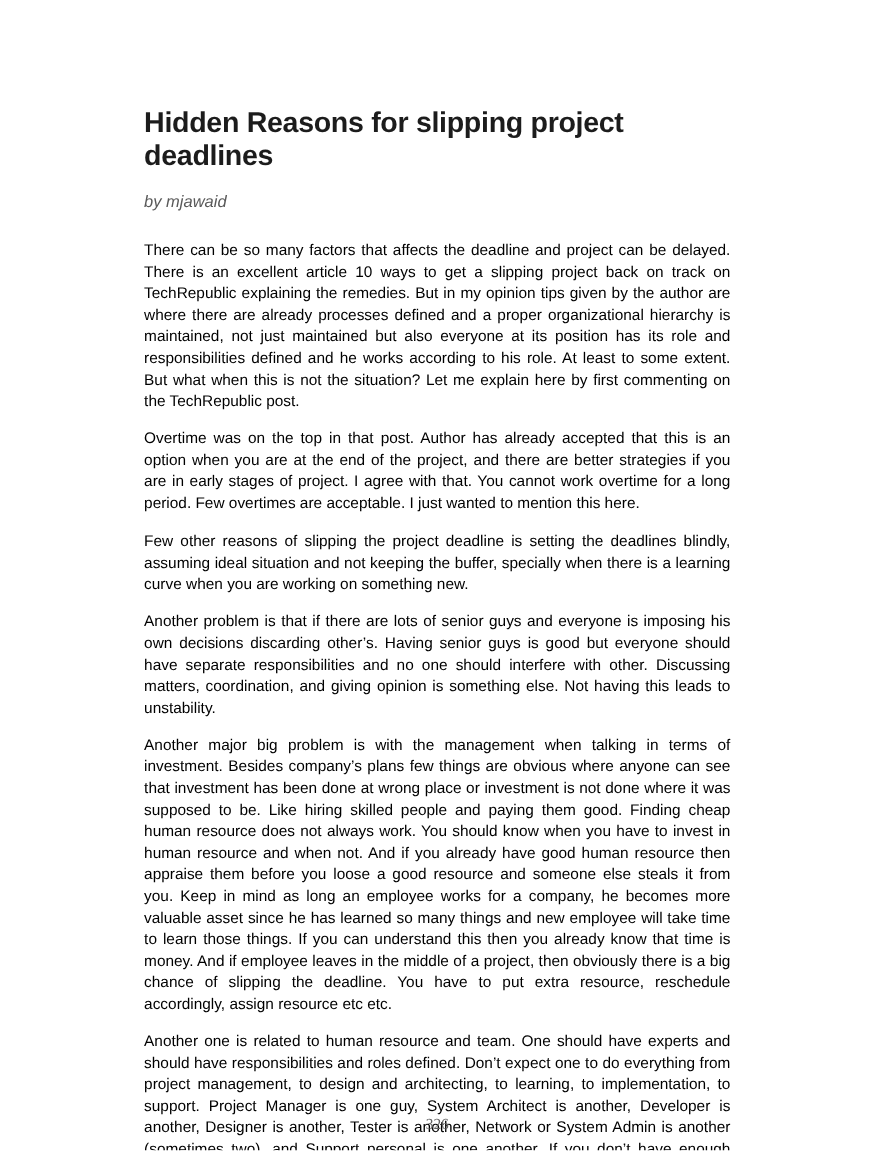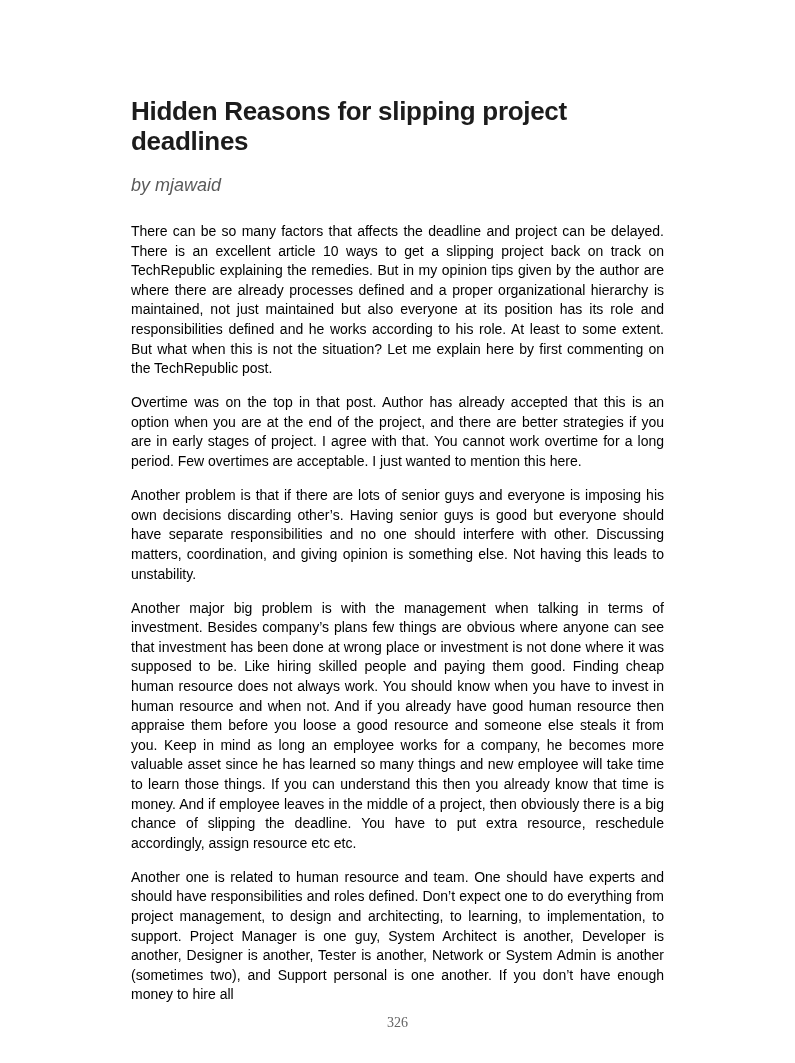--- a/index.html
+++ b/index.html
@@ -25,21 +25,21 @@
   .article-title {
     margin: 0;
     font-size: 26px;
     line-height: 30px;
     font-weight: 700;
     color: #1c1c1c;
     letter-spacing: -0.3px;
   }
   .article-byline {
     margin: 19px 0 15px 0;
-    font-size: 18px;
+    font-size: 15px;
     font-style: italic;
     color: #595959;
   }
   .article-body {
     margin-top: 26px;
   }
   .article-body p {
     margin: 0 0 14.5px 0;
     font-size: 14px;
     line-height: 19.6px;
@@ -66,20 +66,21 @@
 </head>
 <body>
 
 <div class="page">
   <div class="content">
     <h1 class="article-title">Hidden Reasons for slipping project deadlines</h1>
     <div class="article-byline">by mjawaid</div>
     <div class="article-body">
       <p>There can be so many factors that affects the deadline and project can be delayed. There is an excellent article 10 ways to get a slipping project back on track on TechRepublic explaining the remedies. But in my opinion tips given by the author are where there are already processes defined and a proper organizational hierarchy is maintained, not just maintained but also everyone at its position has its role and responsibilities defined and he works according to his role. At least to some extent. But what when this is not the situation? Let me explain here by first commenting on the TechRepublic post.</p>
       <p>Overtime was on the top in that post. Author has already accepted that this is an option when you are at the end of the project, and there are better strategies if you are in early stages of project. I agree with that. You cannot work overtime for a long period. Few overtimes are acceptable. I just wanted to mention this here.</p>
+      <p>Few other reasons of slipping the project deadline is setting the deadlines blindly, assuming ideal situation and not keeping the buffer, specially when there is a learning curve when you are working on something new.</p>
       <p>Another problem is that if there are lots of senior guys and everyone is imposing his own decisions discarding other’s. Having senior guys is good but everyone should have separate responsibilities and no one should interfere with other. Discussing matters, coordination, and giving opinion is something else. Not having this leads to unstability.</p>
       <p>Another major big problem is with the management when talking in terms of investment. Besides company’s plans few things are obvious where anyone can see that investment has been done at wrong place or investment is not done where it was supposed to be. Like hiring skilled people and paying them good. Finding cheap human resource does not always work. You should know when you have to invest in human resource and when not. And if you already have good human resource then appraise them before you loose a good resource and someone else steals it from you. Keep in mind as long an employee works for a company, he becomes more valuable asset since he has learned so many things and new employee will take time to learn those things. If you can understand this then you already know that time is money. And if employee leaves in the middle of a project, then obviously there is a big chance of slipping the deadline. You have to put extra resource, reschedule accordingly, assign resource etc etc.</p>
       <p>Another one is related to human resource and team. One should have experts and should have responsibilities and roles defined. Don’t expect one to do everything from project management, to design and architecting, to learning, to implementation, to support. Project Manager is one guy, System Architect is another, Developer is another, Designer is another, Tester is another, Network or System Admin is another (sometimes two), and Support personal is one another. If you don’t have enough money to hire all</p>
     </div>
   </div>
   <div class="page-footer">
     <span class="page-number">326</span>
   </div>
 </div>
 

